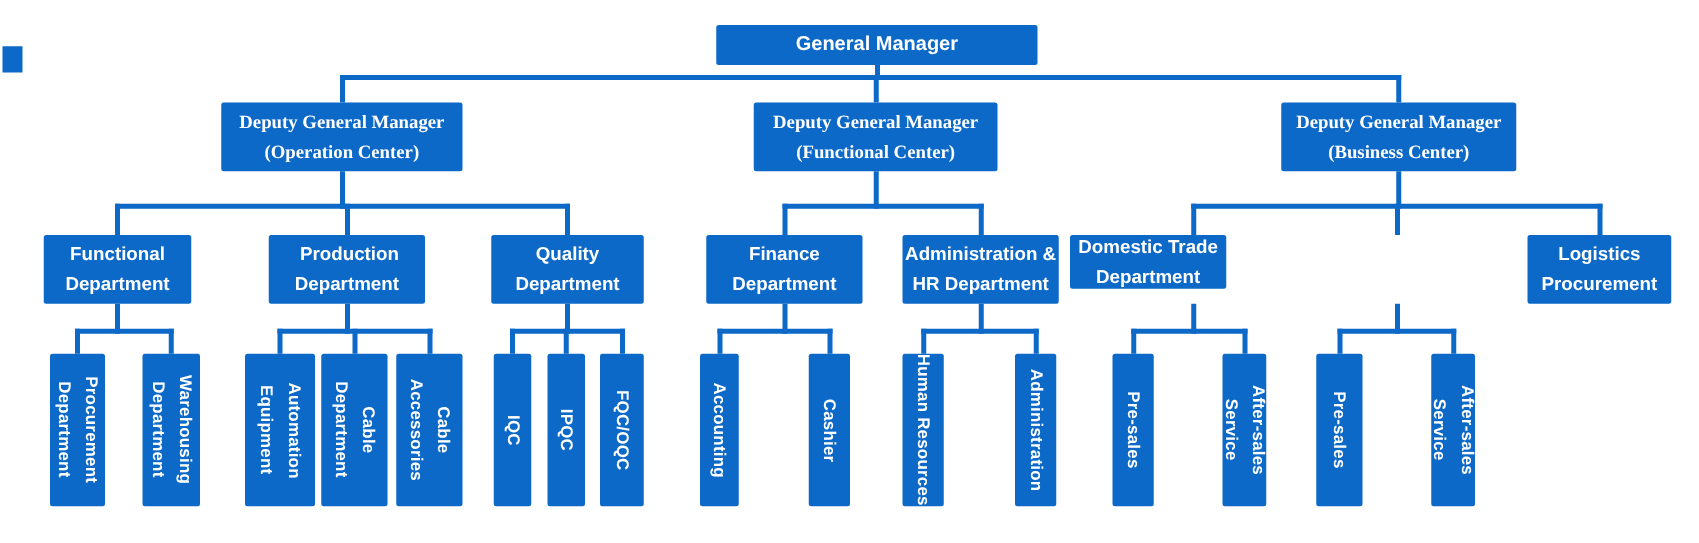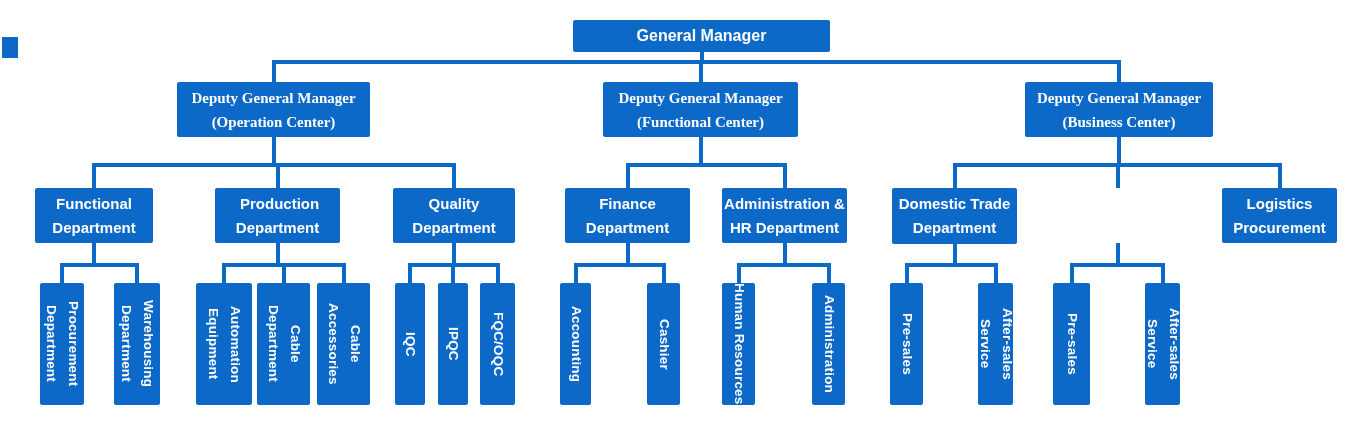--- a/index.html
+++ b/index.html
@@ -148,21 +148,21 @@
       <span>Administration</span>
     </div>
     <div class="line" style="left: 1117px; top: 60px; width: 4px; height: 22px;"></div>
     <div class="node dgm" style="left: 1025px; top: 82px; width: 188px; height: 55px;">
       <span>Deputy General Manager
 (Business Center)</span>
     </div>
     <div class="line" style="left: 1117px; top: 137px; width: 4px; height: 30px;"></div>
     <div class="line" style="left: 952.5px; top: 163px; width: 329px; height: 4px;"></div>
     <div class="line" style="left: 952.5px; top: 163px; width: 4px; height: 25px;"></div>
-    <div class="node dept" style="left: 892px; top: 188px; width: 125px; height: 56px;">
+    <div class="node dept" style="left: 856px; top: 188px; width: 125px; height: 43px;">
       <span>Domestic Trade
 Department</span>
     </div>
     <div class="line" style="left: 952.5px; top: 243px; width: 4px; height: 24px;"></div>
     <div class="line" style="left: 904.5px; top: 263px; width: 93px; height: 4px;"></div>
     <div class="line" style="left: 904.5px; top: 263px; width: 4px; height: 20px;"></div>
     <div class="node leaf" style="left: 890px; top: 283px; width: 33px; height: 122px;">
       <span>Pre-sales</span>
     </div>
     <div class="line" style="left: 993.5px; top: 263px; width: 4px; height: 20px;"></div>

